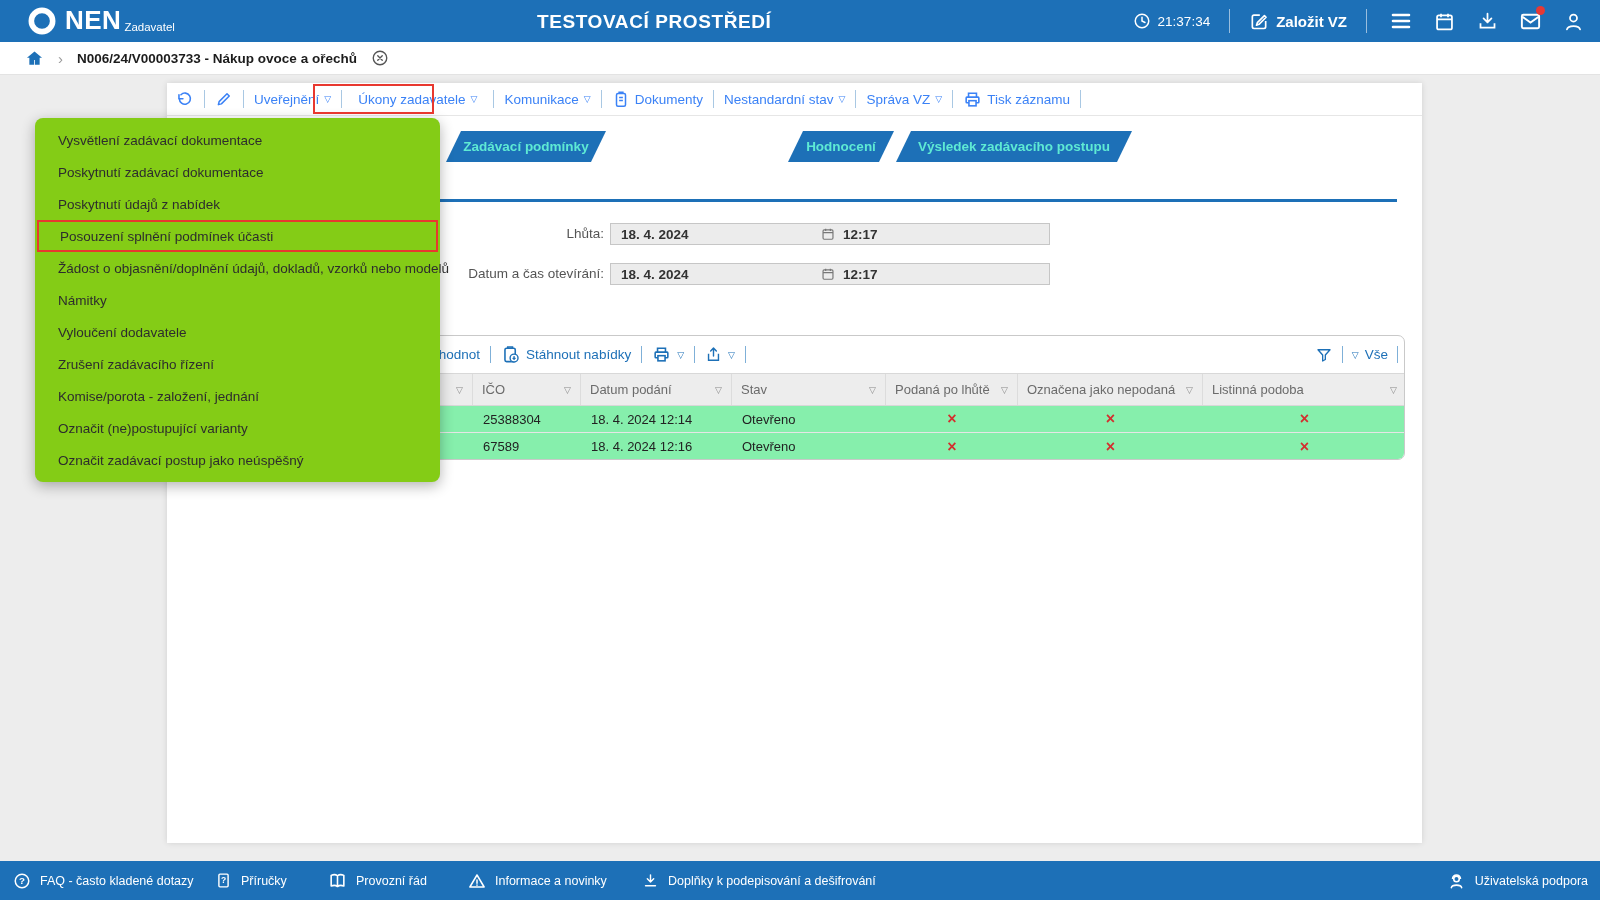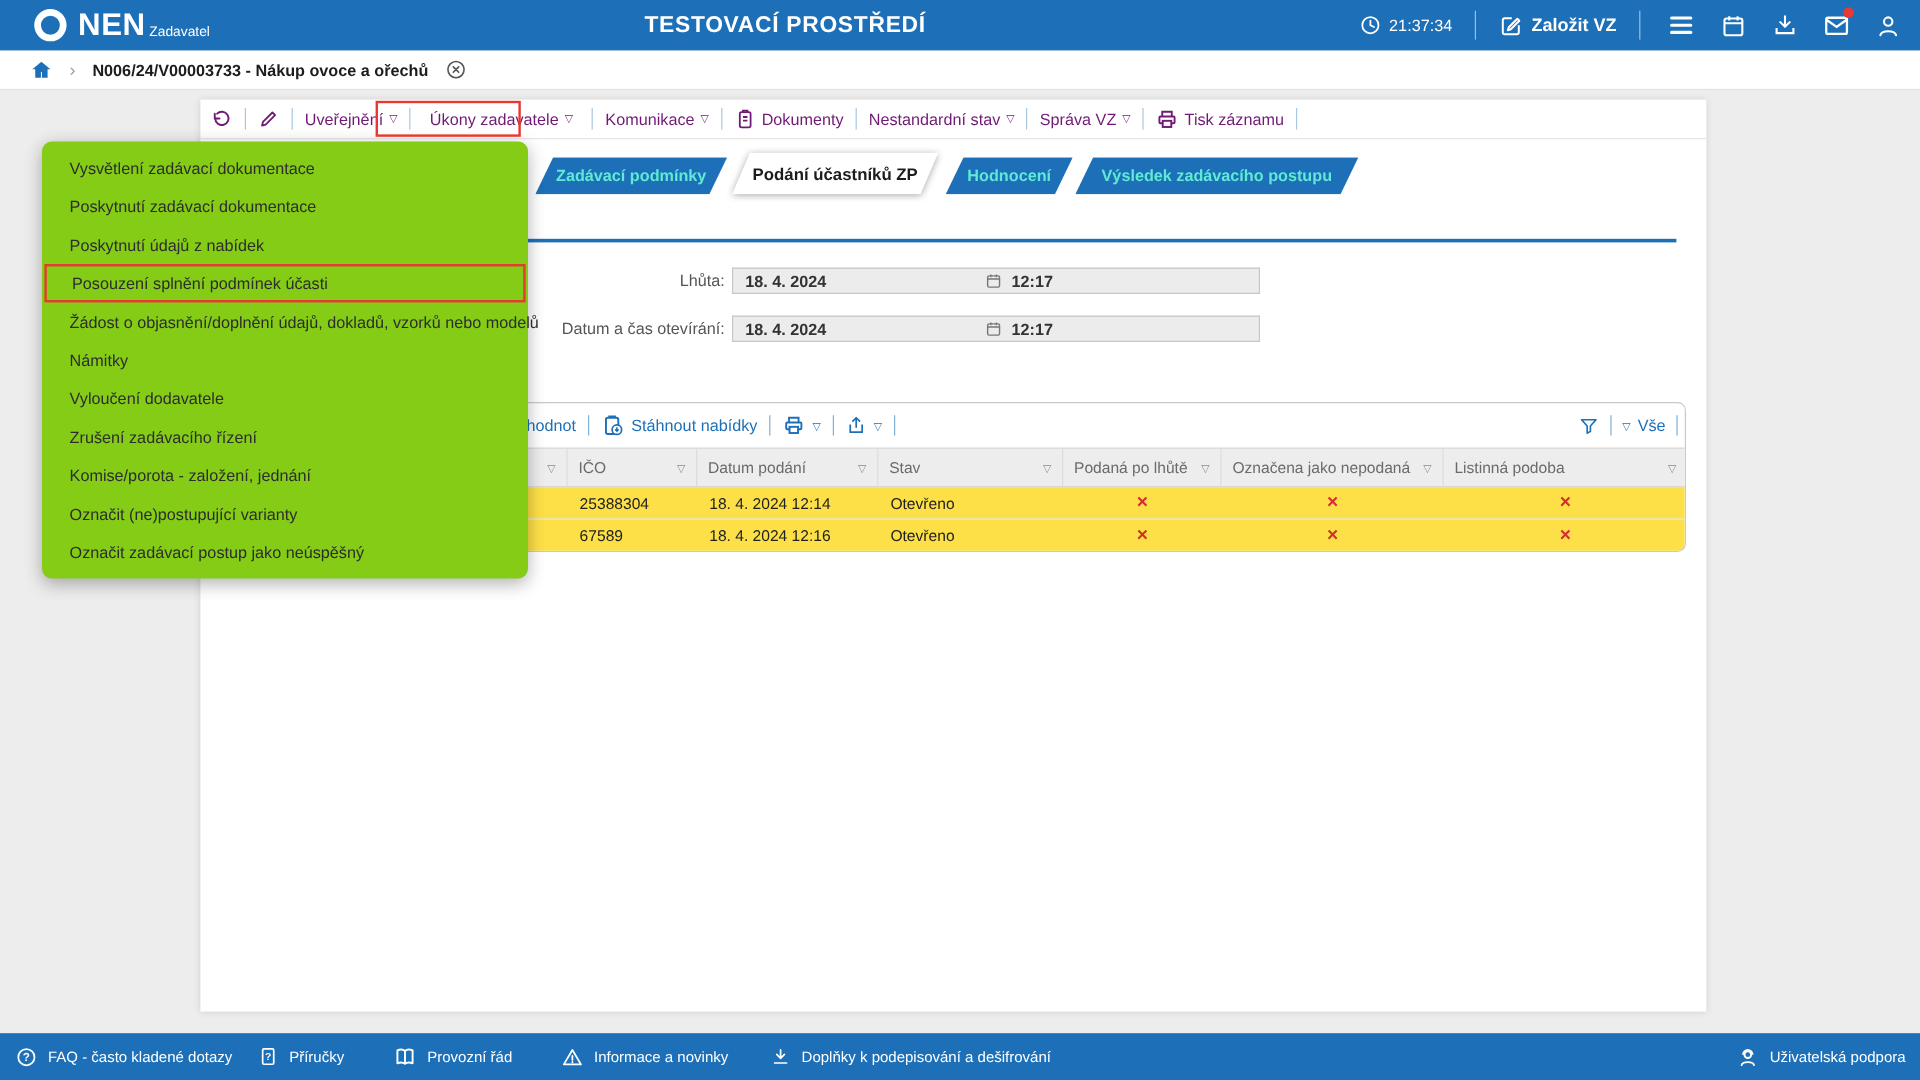--- a/index.html
+++ b/index.html
@@ -29,21 +29,21 @@
   .crumb-text { font-size:13.5px; font-weight:700; color:#1c1c1c; }
   .crumb-chev { color:#9a9a9a; font-size:15px; }
 
   
   .content { position:absolute; left:167px; top:83px; width:1255px; height:760px;
     background:#fff; box-shadow:0 0 6px rgba(0,0,0,.12); z-index:1; }
 
   .record-toolbar { position:absolute; left:0; top:0; width:100%; height:33px;
     display:flex; align-items:center; padding-left:6px; color:#1d70b7;
     border-bottom:1px solid #e6e6e6; }
-  .rt-item { display:flex; align-items:center; gap:5px; font-size:13.5px; color:#701a75; cursor:pointer; white-space:nowrap; }
+  .rt-item { display:flex; align-items:center; gap:5px; font-size:13.5px; color:#3b82f6; cursor:pointer; white-space:nowrap; }
   .rt-sep { width:1px; height:18px; background:#a9c8e3; margin:0 10px; flex:none; }
   .dd-arrow { font-size:9px; line-height:1; margin-top:1px; }
 
   
   .tabs-row { position:absolute; left:0; top:44px; width:100%; height:35px; }
   .tab { position:absolute; top:4px; height:31px; }
   .tab-bg { width:100%; height:100%; background:#1d70b7; display:flex; align-items:center; justify-content:center;
     clip-path:polygon(15px 0, 100% 0, calc(100% - 15px) 100%, 0 100%); }
   .tab-bg span { color:#5eead4; font-size:13.5px; font-weight:700; }
   .tab.active { top:0; height:35px; filter:drop-shadow(0 1px 3px rgba(0,0,0,.35)); }
@@ -67,21 +67,21 @@
   .gt-sep { width:1px; height:17px; background:#7fb0d8; }
   .gt-right { position:absolute; right:6px; top:0; height:37px; display:flex; align-items:center; gap:9px; }
   .grid-table { width:100%; }
   .g-head { display:grid; grid-template-columns:289px 108px 151px 154px 132px 185px 203px;
     height:33px; background:#ededed; border-top:1px solid #d8d8d8; border-bottom:1px solid #d8d8d8; }
   .g-head .hc { display:flex; align-items:center; justify-content:space-between; padding:0 9px;
     font-size:13px; color:#6b6b6b; border-right:1px solid #dcdcdc; overflow:hidden; white-space:nowrap; }
   .g-head .hc:last-child { border-right:none; }
   .sort-g { font-size:9px; color:#8a8a8a; margin-left:6px; }
   .g-row { display:grid; grid-template-columns:289px 108px 151px 154px 132px 185px 203px;
-    height:27px; border-bottom:1px solid #e6e6e6; background:#fde047; }
+    height:27px; border-bottom:1px solid #e6e6e6; background:#86efac; }
   .g-row:last-child { border-bottom:none; }
   .g-row .bc { display:flex; align-items:center; padding:0 10px; font-size:13px; color:#222;
     white-space:nowrap; overflow:hidden; }
   .g-row .bc.center { justify-content:center; padding:0; }
   .xmark { color:#d32f2f; font-weight:700; font-size:16px; line-height:1; }
 
   
   .dropdown { position:absolute; left:35px; top:118px; width:405px; height:364px; background:#84cc16;
     border-radius:8px; box-shadow:0 4px 14px rgba(0,0,0,.3); z-index:50; padding:6px 0; }
   .menu-item { height:32px; display:flex; align-items:center; padding-left:23px;
@@ -318,25 +318,20 @@
         </svg>
       <span>Tisk záznamu</span>
     </div>
     <div class="rt-sep"></div>
   </div>
 
   <div class="tabs-row">
     <div class="tab" style="left:279px;width:160px">
       <div class="tab-bg">
           <span>Zadávací podmínky</span>
-        </div>
-    </div>
-    <div class="tab active" style="left:443px;width:172px">
-      <div class="tab-bg">
-          <span>Podání účastníků ZP</span>
         </div>
     </div>
     <div class="tab" style="left:621px;width:106px">
       <div class="tab-bg">
           <span>Hodnocení</span>
         </div>
     </div>
     <div class="tab" style="left:729px;width:236px">
       <div class="tab-bg">
           <span>Výsledek zadávacího postupu</span>

